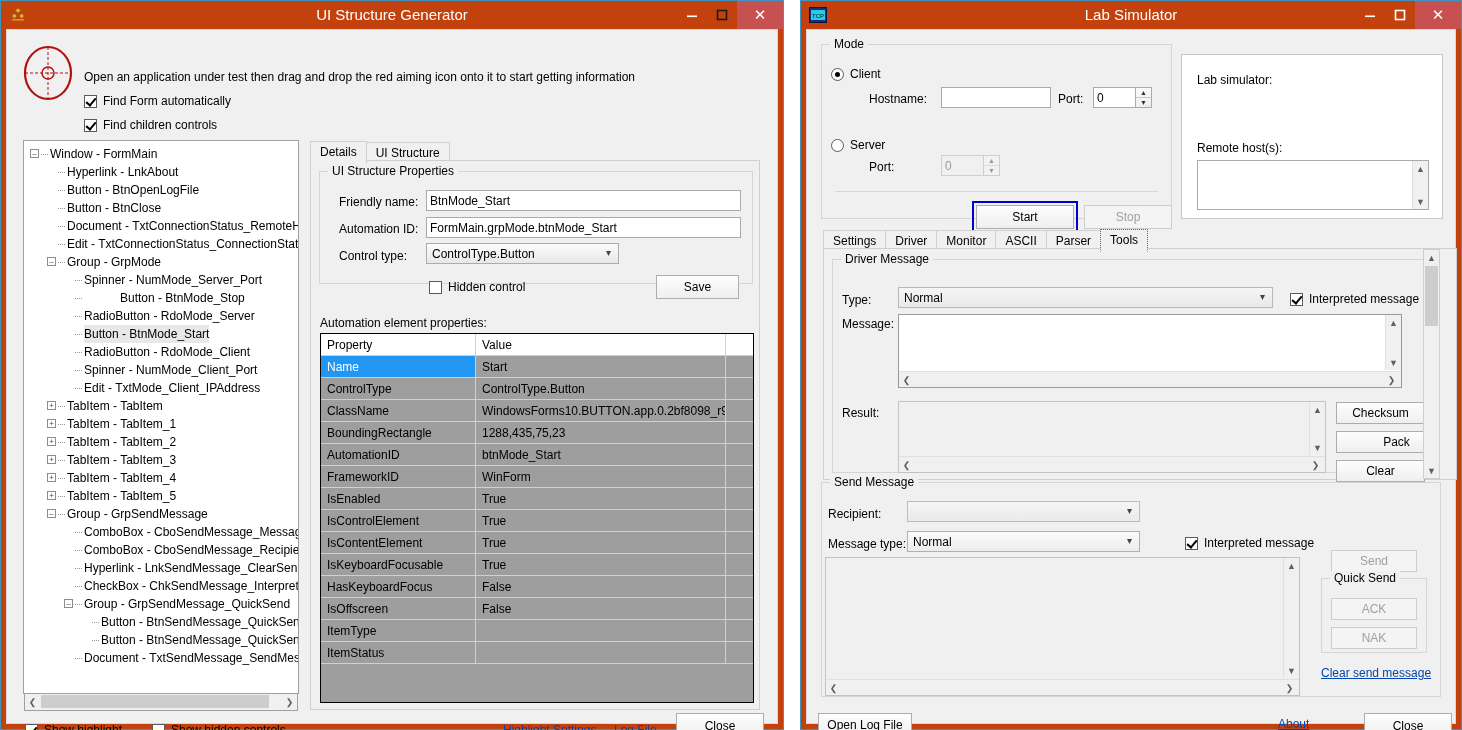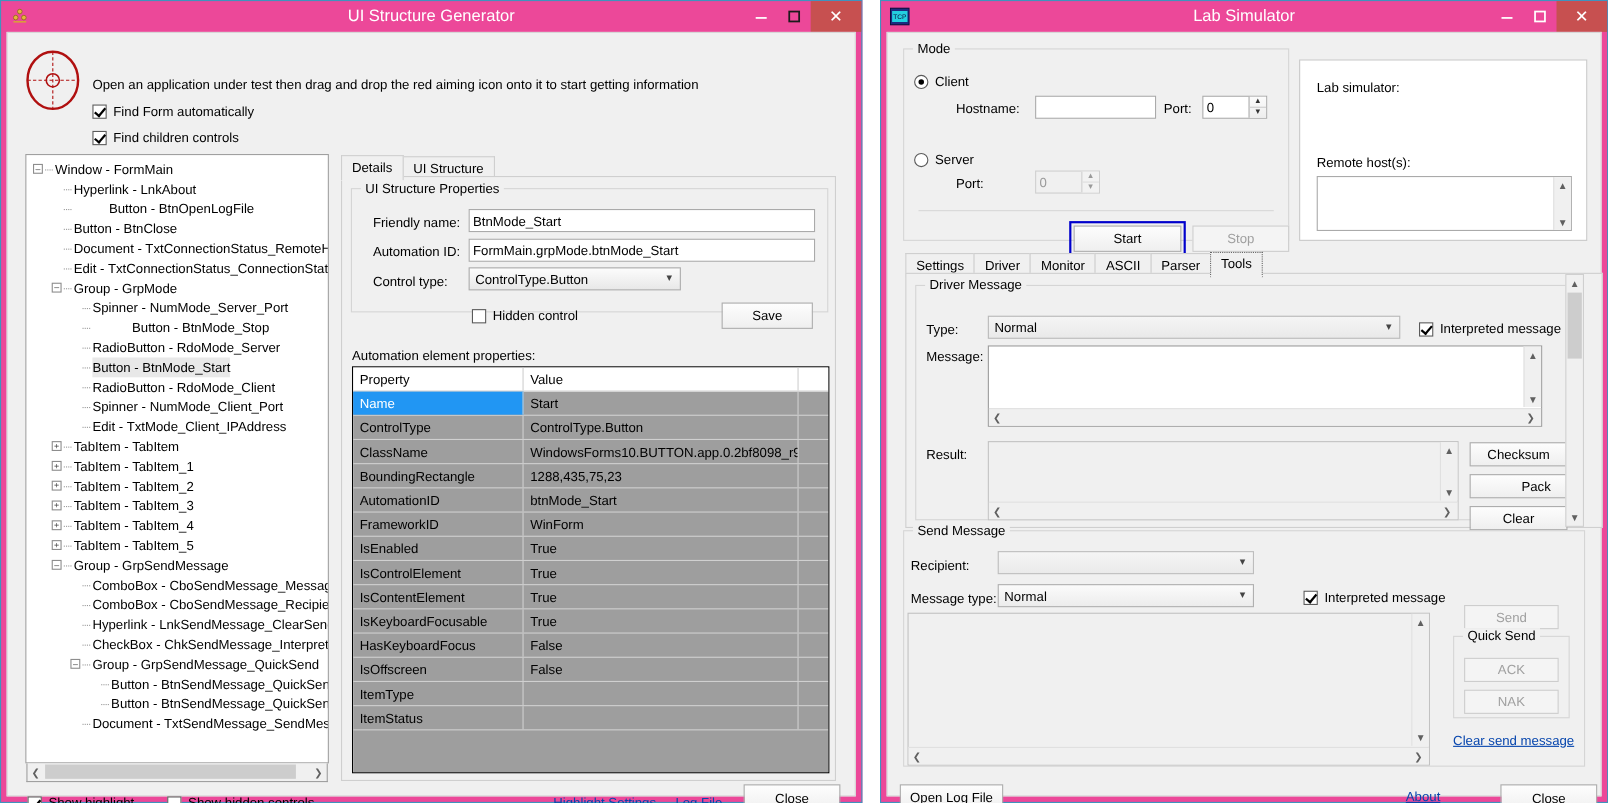--- a/index.html
+++ b/index.html
@@ -8,21 +8,21 @@
     width: 1462px; height: 730px;
     background: #ffffff;
     font-family: "Liberation Sans", sans-serif;
     font-size: 12px;
     color: #000000;
     overflow: hidden;
   }
   .screen { position: relative; width: 1462px; height: 730px; background:#fff; }
 
   
-  .window { position: absolute; background: #ec4899; border: 1px solid #3f93bd; }
+  .window { position: absolute; background: #c2410c; border: 1px solid #3f93bd; }
   .titlebar { height: 28px; position: relative; display: flex; align-items: center; }
   .title-text {
     position: absolute; left:0; right:0; text-align:center;
     font-size: 15px; color: #ffffff; line-height: 28px;
     font-family: "Liberation Sans", sans-serif;
   }
   .win-icon { position: absolute; left: 8px; top: 5px; width: 18px; height: 18px; }
   .wbtns { position: absolute; right: 0; top: 0; height: 28px; display: flex; align-items: stretch; }
   .wbtn { width: 30px; display: flex; align-items:center; justify-content:center; color:#fff; }
   .wbtn.min svg, .wbtn.max svg { display:block; }
@@ -173,21 +173,21 @@
               <span class="expander" style="left: 6px;">–</span>
               <span class="dotline" style="left: 17px; top: 9px; width: 7px;"></span>
               <span class="tx" style="left: 26px;">Window - FormMain</span>
             </div>
             <div class="tnode">
               <span class="dotline" style="left: 34px; top: 9px; width: 7px;"></span>
               <span class="tx" style="left: 43px;">Hyperlink - LnkAbout</span>
             </div>
             <div class="tnode">
               <span class="dotline" style="left: 34px; top: 9px; width: 7px;"></span>
-              <span class="tx" style="left: 43px; margin-left: 32px;">Button - BtnOpenLogFile</span>
+              <span class="tx" style="left: 43px;">Button - BtnOpenLogFile</span>
             </div>
             <div class="tnode">
               <span class="dotline" style="left: 34px; top: 9px; width: 7px;"></span>
               <span class="tx" style="left: 43px;">Button - BtnClose</span>
             </div>
             <div class="tnode">
               <span class="dotline" style="left: 34px; top: 9px; width: 7px;"></span>
               <span class="tx" style="left: 43px;">Document - TxtConnectionStatus_RemoteHost</span>
             </div>
             <div class="tnode">

